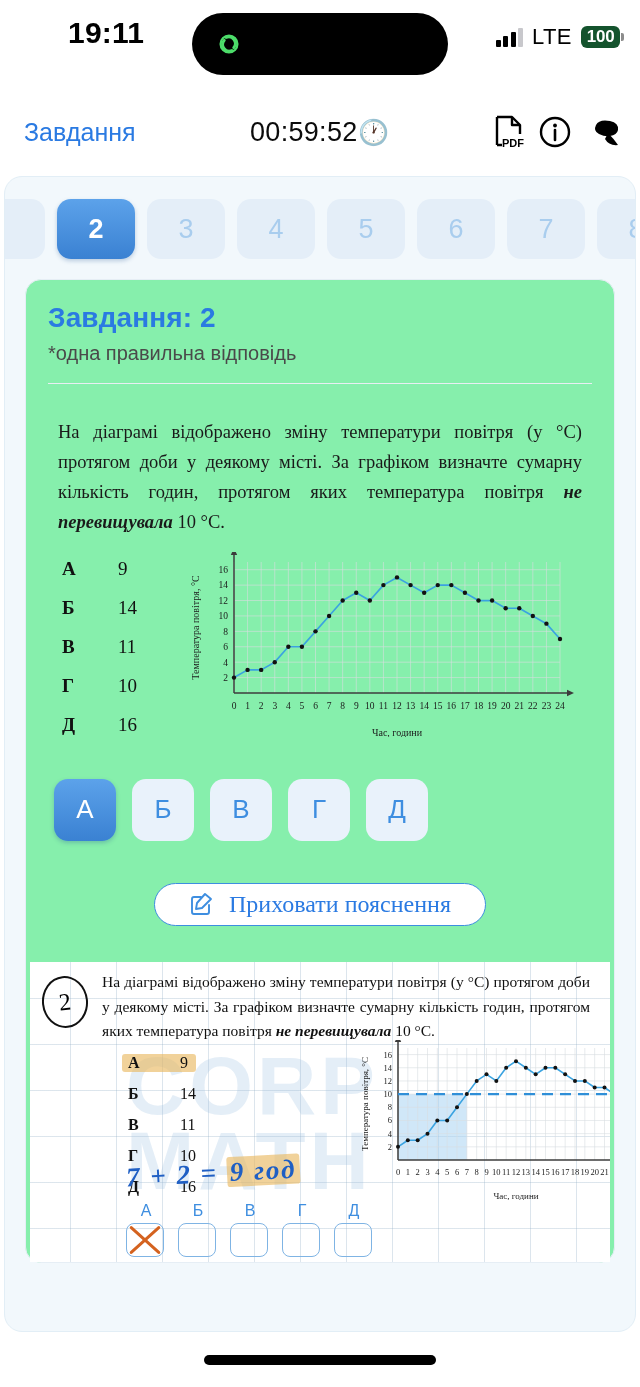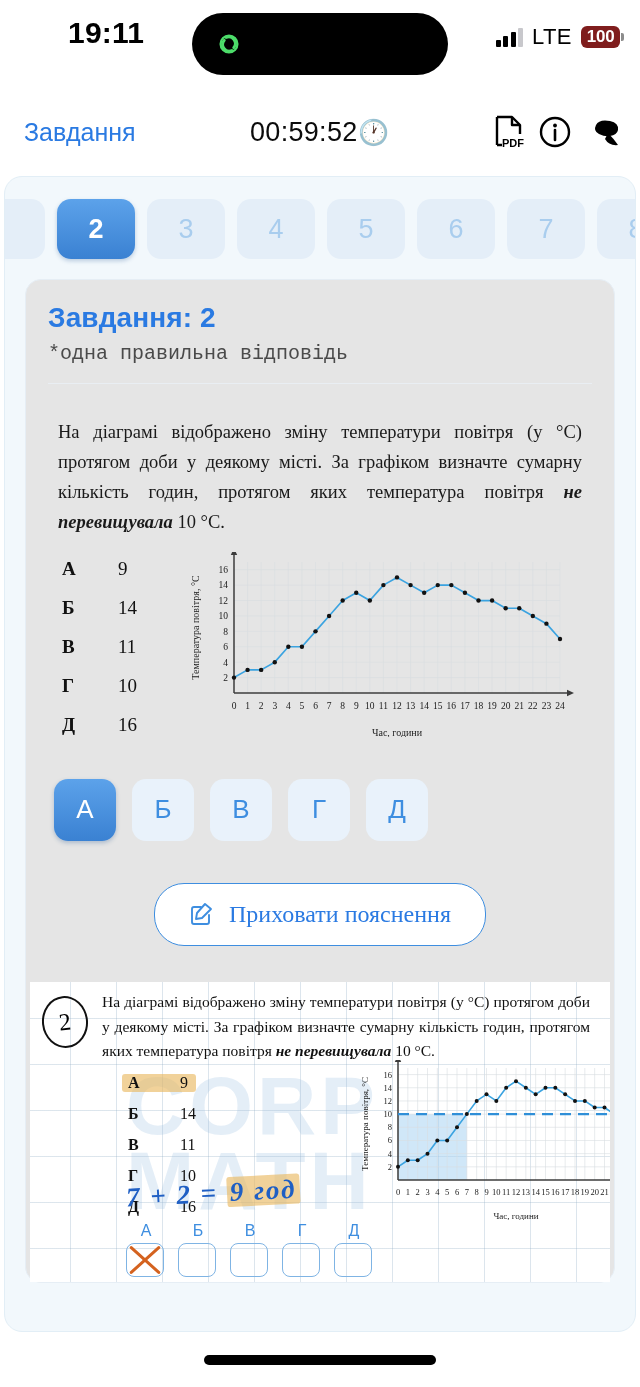--- a/index.html
+++ b/index.html
@@ -33,21 +33,21 @@
     display: flex; align-items: center; gap: 9px;
   }
   .bars { display: flex; align-items: flex-end; gap: 2.5px; height: 20px; }
   .bars i { display: block; width: 5px; background: #000; border-radius: 1px; }
   .bars i:nth-child(1) { height: 7px; }
   .bars i:nth-child(2) { height: 11px; }
   .bars i:nth-child(3) { height: 15px; }
   .bars i:nth-child(4) { height: 19px; background: #c8c8cc; }
   .lte { font-size: 22px; font-weight: 500; color: #000; letter-spacing: .3px; }
   .battery {
-    background: #7f1d1d; color: #fff; border-radius: 6px;
+    background: #14532d; color: #fff; border-radius: 6px;
     font-size: 17px; font-weight: 700; padding: 2px 5px 2px 6px;
     letter-spacing: -.2px; line-height: 1.05;
   }
   .batt-wrap { display: flex; align-items: center; }
   .batt-tip {
     width: 3px; height: 8px; background: #000; border-radius: 0 2px 2px 0;
     margin-left: 1.5px; opacity: .45;
   }
 
   
@@ -101,32 +101,32 @@
   .tab.active {
     background: linear-gradient(180deg, #5ca2ea 0%, #3a81d2 100%);
     color: #ffffff; font-weight: 600;
     box-shadow: 0 2px 4px rgba(40,90,150,.28);
   }
   .tab.ghost { color: transparent; }
 
   
   .card {
     margin: 0 20px;
-    background: #e5e5e5;
+    background: #86efac;
     border: 1px solid #e6eef5;
     border-radius: 16px;
     padding: 22px 22px 26px 22px;
   }
   .card-title {
     font-size: 28px; font-weight: 700; color: #2a7ae2;
     letter-spacing: .1px;
   }
   .card-sub {
     margin-top: 8px;
-    font-size: 20px; color: #4a4a4a; font-family: Liberation Mono, monospace;
+    font-size: 20px; color: #4a4a4a;
   }
   .divider { height: 1px; background: #e9eef3; margin: 18px 0 0 0; }
 
   
   .qbody { padding: 34px 4px 0 4px; font-family: "Liberation Serif", serif; }
   .qtext {
     font-size: 18.5px; color: #1a1a1a; line-height: 1.62;
     text-align: justify; padding: 0 6px;
   }
   .qtext b { font-weight: 700; font-style: italic; }
@@ -153,21 +153,21 @@
   .ans.selected {
     background: linear-gradient(180deg, #5ca2ea 0%, #3a81d2 100%);
     color: #fff; box-shadow: 0 2px 4px rgba(40,90,150,.3);
   }
 
   
   .expl-wrap { display: flex; justify-content: center; padding: 42px 0 6px 0; }
   .expl-btn {
     display: flex; align-items: center; gap: 14px;
     border: 1.6px solid #3e8ee0; border-radius: 30px;
-    padding: 17px 34px; color: #2a7ae2;
+    padding: 7px 34px; color: #2a7ae2;
     font-size: 24px; background: #fff;
   }
 
   
   .scan {
     position: relative; margin: 30px -22px -26px -22px;
     height: 300px; overflow: hidden; background: #ffffff;
   }
   .scan-inner { position: absolute; inset: 0; }
   .grid-bg {

